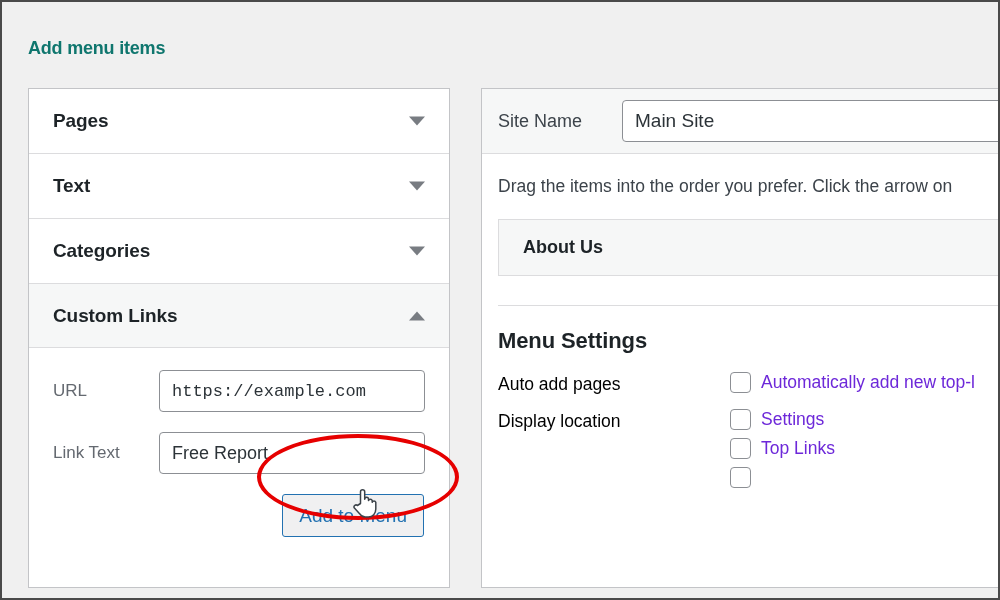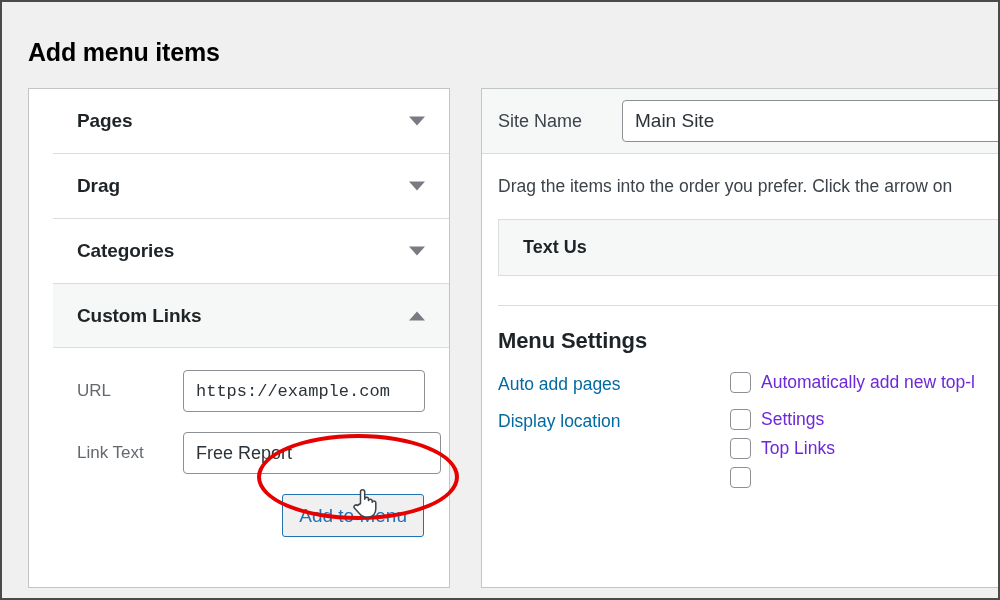--- a/index.html
+++ b/index.html
@@ -13,37 +13,36 @@
     position: relative;
     width: 1000px; height: 600px;
     background: #f0f0f0;
     border: 2px solid #4a4a4a;
     overflow: hidden;
   }
 
   
   .section-heading {
     position: absolute;
-    font-size: 25px;
+    font-size: 18px;
     font-weight: 600;
-    color: #000000;
+    color: #0f766e;
     letter-spacing: -0.2px;
     white-space: nowrap;
   }
   #heading-add { left: 26px; top: 36px; }
   #heading-structure { left: 477px; top: 36px; }
 
   
   #accordion {
     position: absolute;
     left: 26px; top: 86px;
     width: 422px; height: 500px;
     background: #ffffff;
     border: 1px solid #c3c4c7;
-    padding-left: 24px;
   }
   .acc-section { border-bottom: 1px solid #dcdcde; }
   .acc-section:last-child { border-bottom: none; }
   .acc-header {
     position: relative;
     height: 64px;
     display: flex;
     align-items: center;
     padding: 0 24px 0 24px;
     background: #ffffff;
@@ -198,21 +197,21 @@
     font-weight: 600;
     color: #1d2327;
     margin-bottom: 18px;
     letter-spacing: -0.1px;
   }
   .setting-row { display: flex; margin-bottom: 14px; }
   .setting-label {
     width: 232px;
     flex: 0 0 232px;
     font-size: 17.5px;
-    color: #0369a1;
+    color: #000000;
     padding-top: 2px;
   }
   .setting-options { flex: 1; }
   .cb-line {
     display: flex;
     align-items: center;
     margin-bottom: 8px;
     white-space: nowrap;
   }
   .cb-line:last-child { margin-bottom: 0; }
@@ -241,21 +240,21 @@
 
     <div class="acc-section">
       <div class="acc-header">
         <span class="acc-title">Pages</span>
         <span class="acc-arrow down"></span>
       </div>
     </div>
 
     <div class="acc-section">
       <div class="acc-header">
-        <span class="acc-title">Drag</span>
+        <span class="acc-title">Text</span>
         <span class="acc-arrow down"></span>
       </div>
     </div>
 
     <div class="acc-section">
       <div class="acc-header">
         <span class="acc-title">Categories</span>
         <span class="acc-arrow down"></span>
       </div>
     </div>
@@ -301,21 +300,21 @@
 
     <div id="menu-name-row">
       <span id="menu-name-label">Site Name</span>
       <input id="menu-name-input" type="text" value="Main Site" style="">
     </div>
 
     <div id="drag-hint">Drag the items into the order you prefer. Click the arrow on</div>
 
     <div id="menu-items">
       <div class="menu-item">
-        <span>Text Us</span>
+        <span>About Us</span>
       </div>
     </div>
 
     <div id="settings-divider"></div>
 
     <div id="menu-settings">
       <div id="menu-settings-title">Menu Settings</div>
 
       <div class="setting-row">
         <span class="setting-label">Auto add pages</span>

